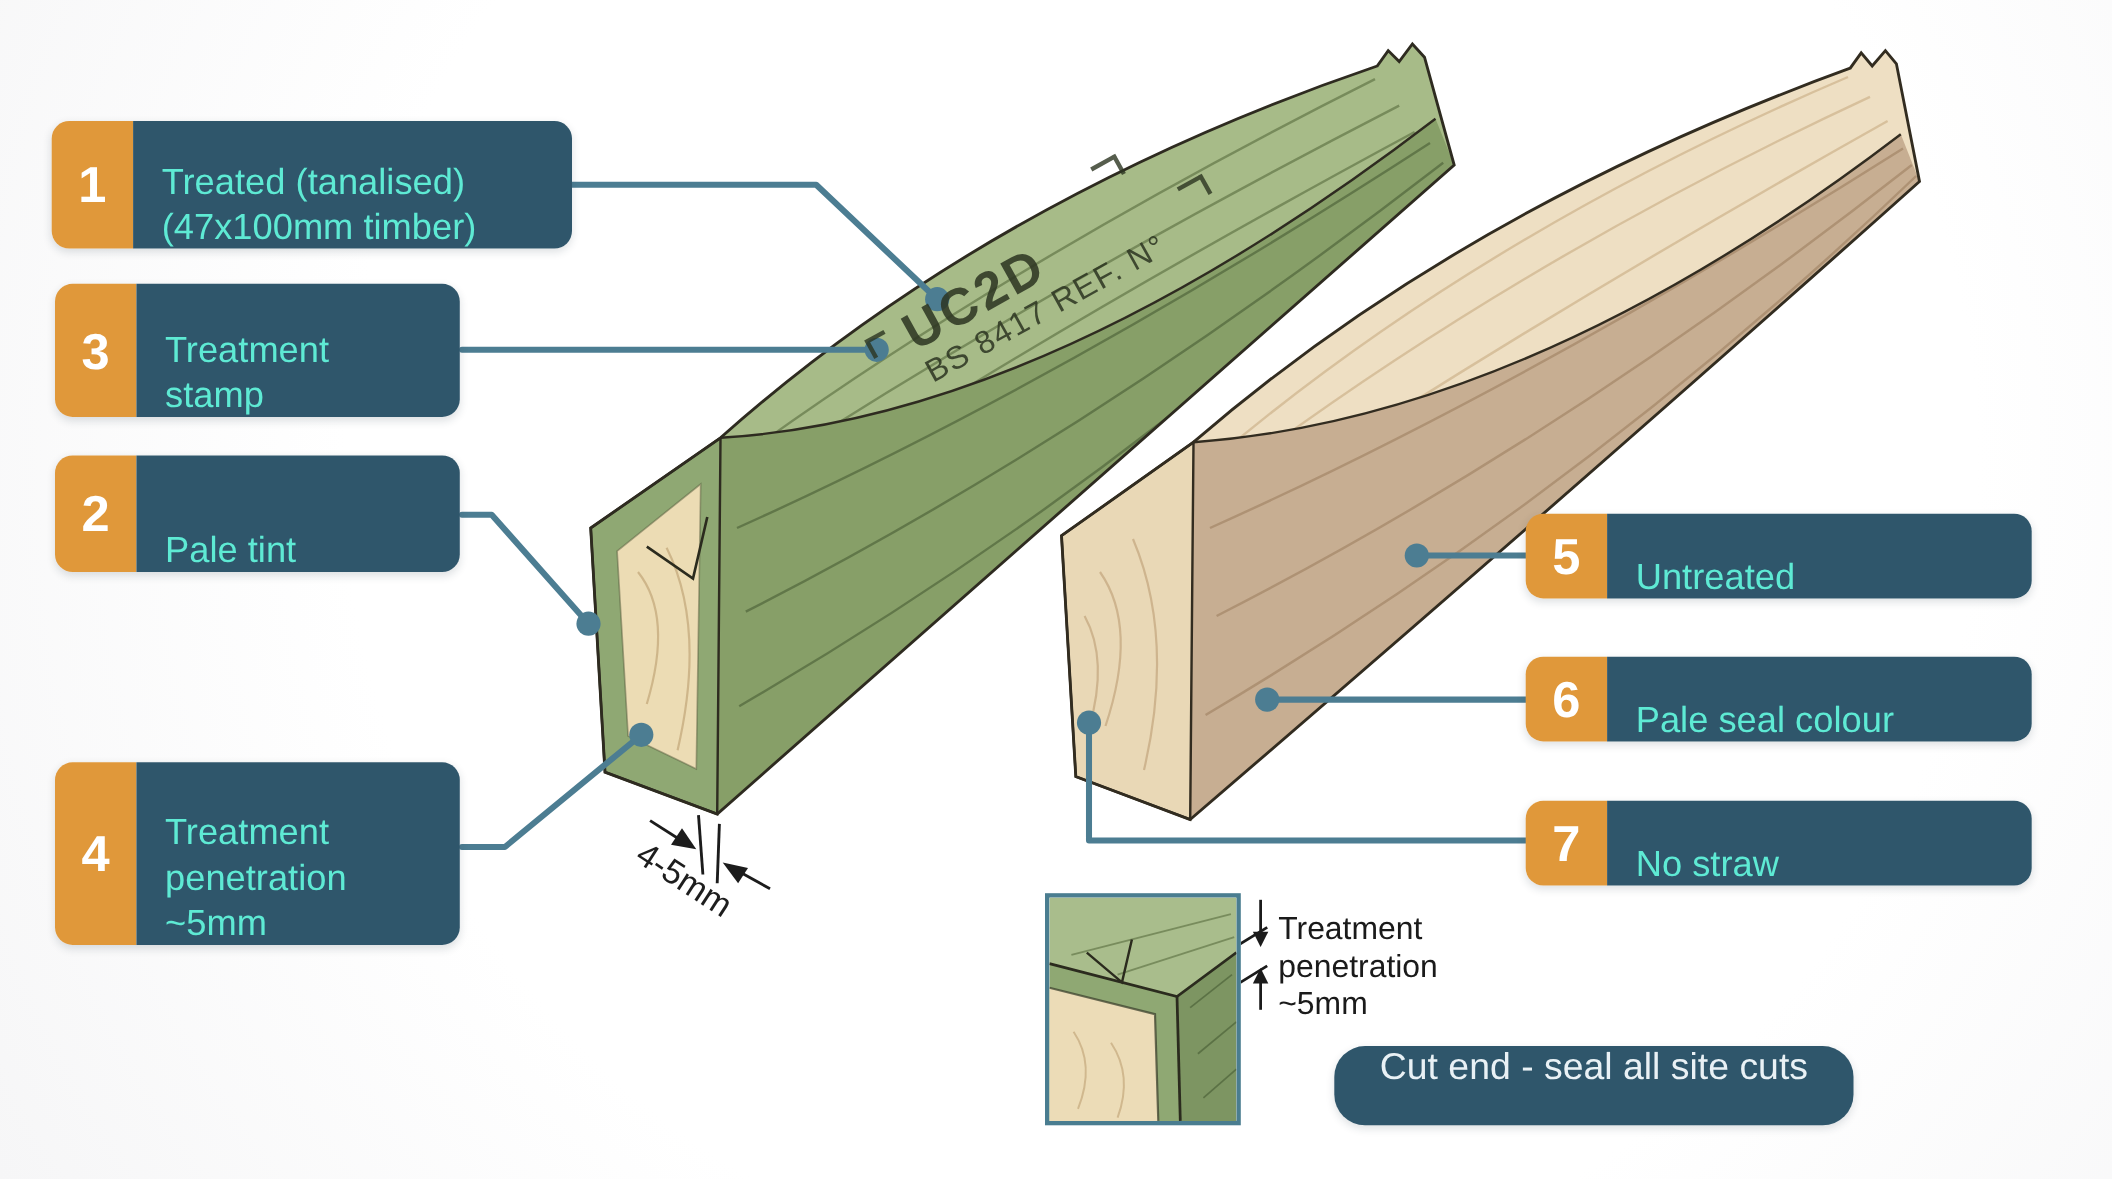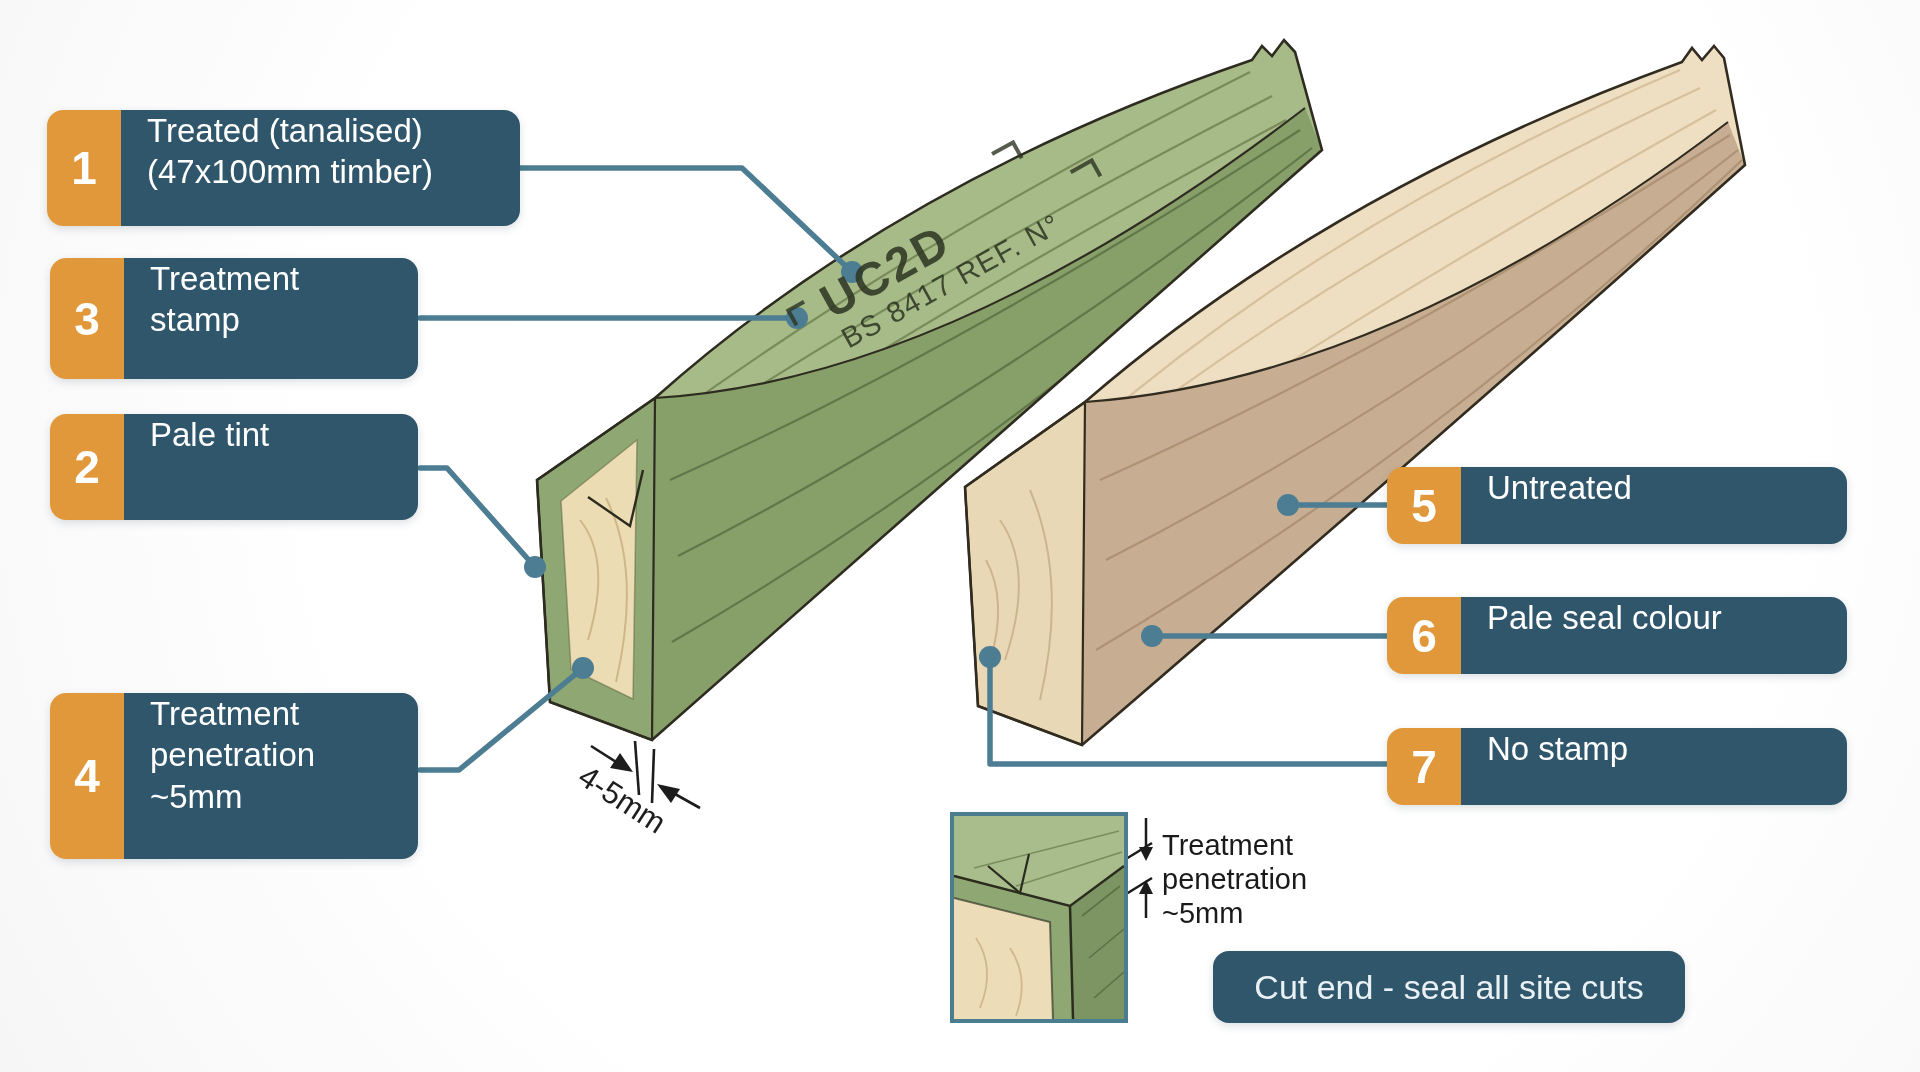--- a/index.html
+++ b/index.html
@@ -8,22 +8,22 @@
     background:radial-gradient(circle at 55% 40%, #ffffff 60%, #f6f6f7 100%);
     font-family:"Liberation Sans", sans-serif;
   }
   svg{position:absolute;left:0;top:0;}
   
   .callout{position:absolute;display:flex;align-items:stretch;border-radius:16px;
            box-shadow:0 3px 8px rgba(30,50,60,0.15);}
   .callout .num{flex:0 0 74px;display:flex;align-items:center;justify-content:center;
                 background:var(--orange);color:#ffffff;font-size:46px;font-weight:bold;
                 border-radius:16px 0 0 16px;}
-  .callout .txt{flex:1;display:flex;align-items:flex-start;background:var(--teal);
-                color:#ffffff;font-size:33px;line-height:1.25;padding:0 26px;
+  .callout .txt{flex:1;display:flex;align-items:flex-end;background:var(--teal);
+                color:#5eead4;font-size:33px;line-height:1.25;padding:0 26px;
                 border-radius:0 16px 16px 0;}
   .callout .txt span{white-space:pre-line;}
   
   .stamp{position:absolute;left:786px;top:298px;transform:rotate(-29deg);
          transform-origin:0 0;color:rgba(44,52,33,0.85);padding-left:30px;}
   .stamp .l1{font-size:47px;font-weight:bold;letter-spacing:3px;line-height:1.05;}
   .stamp .l2{font-size:29px;font-weight:normal;letter-spacing:1.5px;line-height:1.15;}
   .stamp .mark{position:absolute;}
   .stamp .m-left{left:-6px;top:10px;width:16px;height:15px;
                  border-left:4px solid rgba(44,52,33,0.8);border-top:4px solid rgba(44,52,33,0.8);}
@@ -32,22 +32,22 @@
   .stamp .m-br{left:310px;top:26px;width:22px;height:16px;
                border-right:4px solid rgba(44,52,33,0.8);border-top:4px solid rgba(44,52,33,0.8);}
   
   .dim{position:absolute;left:550px;top:782px;width:144px;text-align:center;
        font-size:31px;color:#1d1d1d;transform:rotate(33deg);}
   .inset{position:absolute;left:950px;top:812px;width:178px;height:211px;
          border:4px solid #4A7D90;box-sizing:border-box;background:#fff;}
   .inset-caption{position:absolute;left:1162px;top:828px;font-size:29px;line-height:34px;
                  color:#1a1a1a;white-space:pre-line;}
   .badge{position:absolute;left:1213px;top:951px;width:472px;height:72px;
-         background:var(--teal);color:#E9F1F5;font-size:34px;border-radius:16px;
-         display:flex;align-items:center;justify-content:center;
+         background:var(--teal);color:#E9F1F5;font-size:34px;border-radius:28px;
+         display:flex;align-items:flex-start;justify-content:center;
          box-shadow:0 3px 8px rgba(30,50,60,0.15);}
 </style>
 </head>
 <body>
 
 <div class="stage" style="--orange:#E0983A;--teal:#2F566B;">
 
   <svg width="1920" height="1072" viewBox="0 0 1920 1072">
     <defs>
       <clipPath id="gout">
@@ -198,21 +198,21 @@
   </div>
   <div class="callout" style="left:1387px;top:597px;width:460px;height:77px;">
     <div class="num">6</div>
     <div class="txt">
         <span>Pale seal colour</span>
       </div>
   </div>
   <div class="callout" style="left:1387px;top:728px;width:460px;height:77px;">
     <div class="num">7</div>
     <div class="txt">
-        <span>No stamp</span>
+        <span>No straw</span>
       </div>
   </div>
 
   <div class="dim">4-5mm</div>
 
   <div class="inset">
     <svg width="170" height="203" viewBox="0 0 170 203">
       <polygon points="0,0 170,0 170,50 116,90 0,60" fill="#A9BD8C"></polygon>
       <g stroke="rgba(72,92,46,0.5)" stroke-width="1.6">
         <path d="M20 52 L165 15" fill="none"></path>

